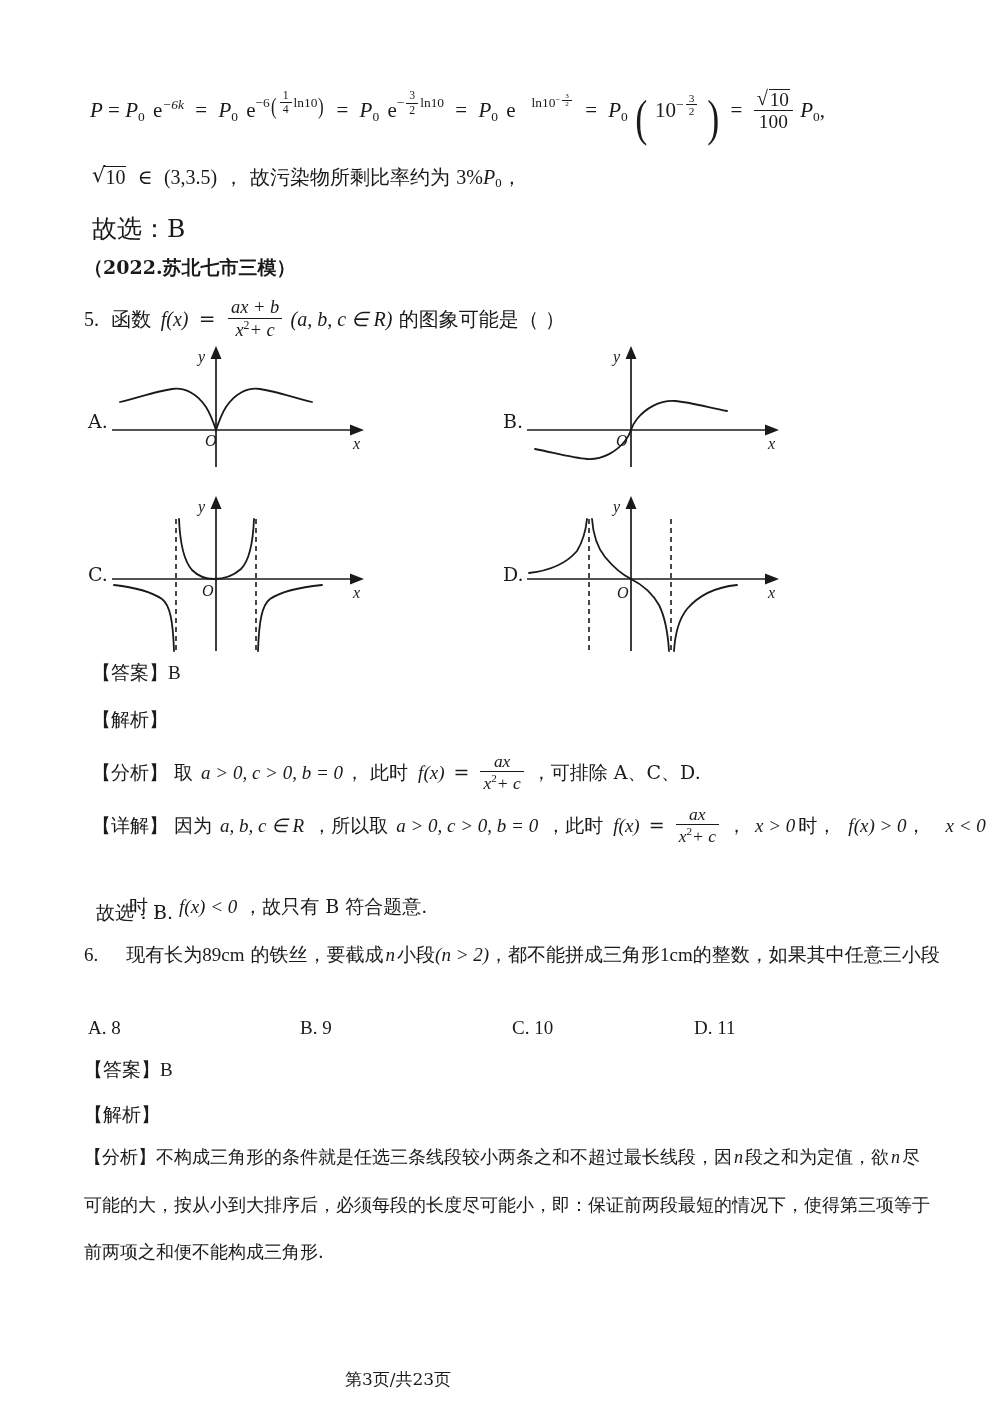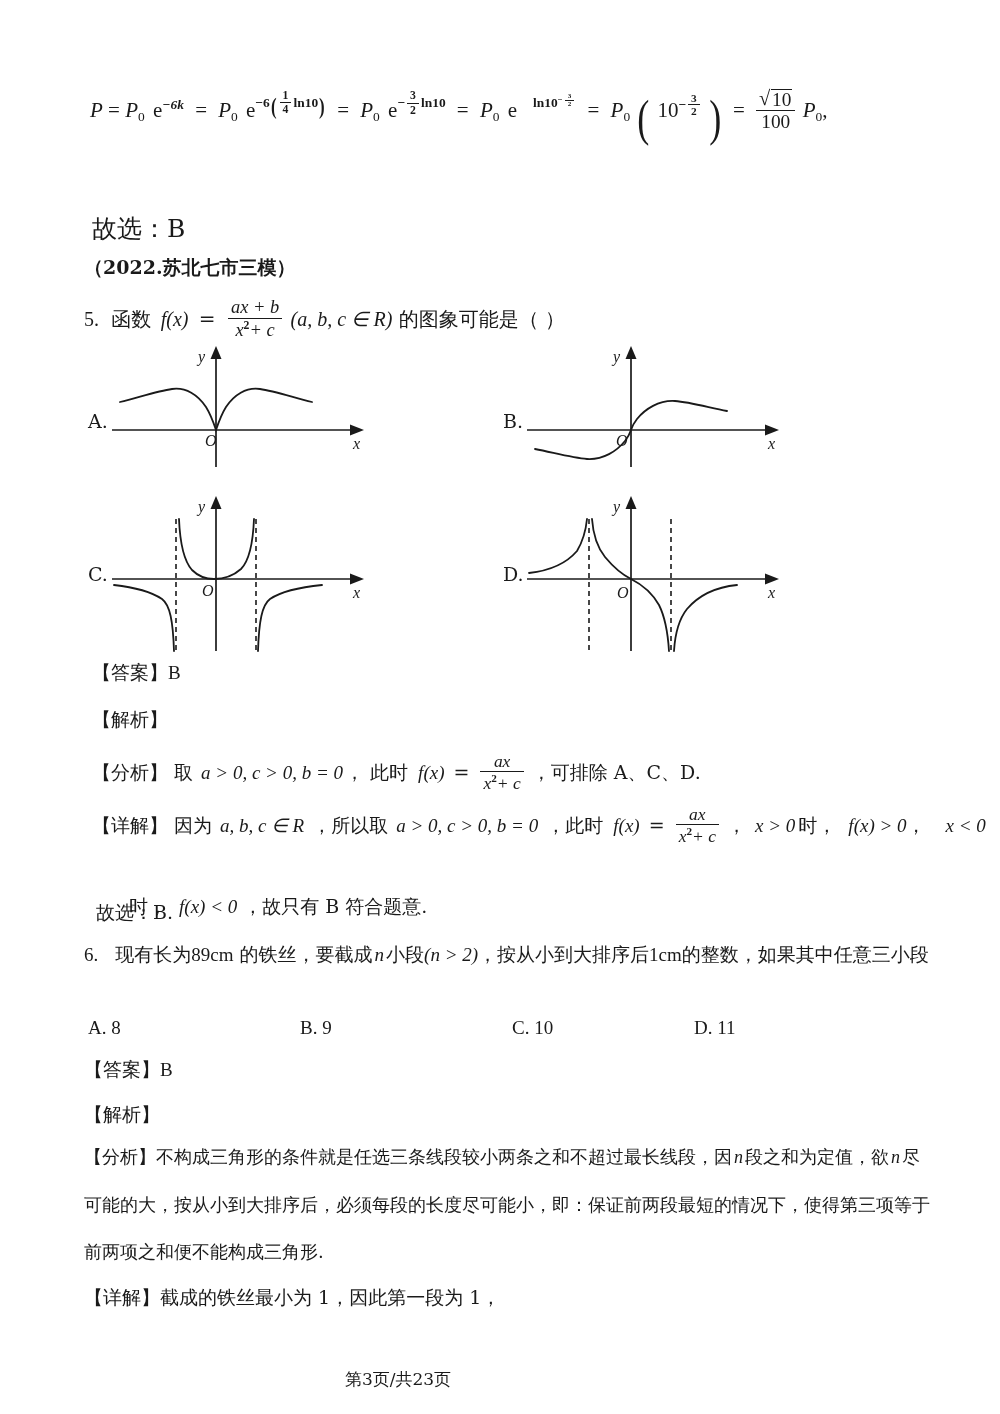--- a/index.html
+++ b/index.html
@@ -14,21 +14,21 @@
   .page { position:absolute; left:0; top:0; width:1000px; height:1414px; }
   .line { position:absolute; font-size:19px; line-height:1.0; white-space:nowrap; }
   .cn { font-family:"DejaVu Serif", "Liberation Serif", serif; }
   .mi { font-style:italic; font-family:"Liberation Serif", serif; }
   .mn { font-style:normal; font-family:"Liberation Serif", serif; }
   .mop { font-style:normal; }
   
   .frac { display:inline-block; vertical-align:-0.52em; text-align:center; margin:0 2px; }
   .frac > .num { display:block; padding:0 3px; font-size:0.92em; line-height:1.08; }
   .frac > .den { display:block; padding:0 3px; font-size:0.92em; line-height:1.12; border-top:1.1px solid #1a1a1a; }
-  .sup { font-size:0.64em; vertical-align:0.62em;font-weight:bold; }
+  .sup { font-size:0.64em; vertical-align:0.62em; }
   .sub { font-size:0.64em; vertical-align:-0.28em; }
   .bigpar { display:inline-block; font-size:1.75em; vertical-align:-0.30em; font-family:"Liberation Serif", serif; transform:scaleX(0.72); }
   .sqrt { display:inline-block; position:relative; padding-left:0.62em; }
   .sqrt::before {
     content:"\221A"; position:absolute; left:0; top:-0.07em; font-size:1.06em;
   }
   .sqrt > .rad { display:inline-block; border-top:1.1px solid #1a1a1a; padding:0 1px; margin-top:0.03em; }
   .graphwrap { position:absolute; }
   .optlabel { position:absolute; font-size:19px; }
   .footer { position:absolute; width:796px; text-align:center; font-size:17px; }
@@ -54,20 +54,28 @@
     <span style="margin:0 6px;">=</span>
     <span class="mi">P</span><span class="sub mn">0</span>
     <span class="bigpar" style="font-size:2.4em; vertical-align:-0.36em;">(</span>
     <span class="mn">10</span><span class="sup" style="vertical-align:0.62em;">−<span class="frac" style="font-size:0.92em;"><span class="num mn">3</span><span class="den mn">2</span></span></span>
     <span class="bigpar" style="font-size:2.4em; vertical-align:-0.36em;">)</span>
     <span style="margin:0 4px;">=</span>
     <span class="frac" style="vertical-align:-0.55em;"><span class="num"><span class="sqrt"><span class="rad mn">10</span></span></span><span class="den mn">100</span></span>
     <span class="mi">P</span><span class="sub mn">0</span>,
   </div>
 
+  <div class="line cn" style="left:92px; top:165px; font-size:20px;">
+    <span class="sqrt"><span class="rad mn">10</span></span>
+    <span style="margin:0 5px;">∈</span>
+    <span class="mn">(3,3.5)</span>
+    <span>，</span>
+    <span>故污染物所剩比率约为</span>
+    <span class="mn">3%</span><span class="mi">P</span><span class="sub mn">0</span><span>，</span>
+  </div>
 
   <div class="line cn" style="left:92px; top:216px; font-size:25px;">故选：B</div>
 
   <div class="line cn" style="left:84px; top:258px; font-size:19px;font-weight:bold;">（2022.苏北七市三模）</div>
 
   <div class="line cn" style="left:84px; top:298px; font-size:20px;">
     <span class="mn">5.</span>
     <span style="margin-left:6px;">函数</span>
     <span class="mi" style="margin-left:3px;">f</span><span class="mi">(x)</span>
     <span style="margin:0 4px;">=</span>
@@ -190,22 +198,22 @@
   <div class="line cn" style="left:84px; top:897px; font-size:19px;margin-left:45px;">
     <span>时，</span>
     <span class="mi" style="margin-left:6px;">f</span><span class="mi">(x) &lt; 0</span>
     <span>，故只有 B 符合题意.</span>
   </div>
 
   <div class="line cn" style="left:96px; top:903px; font-size:19px;">故选：B.</div>
 
   <div class="line cn" style="left:84px; top:945px; font-size:19px;">
     <span class="mn">6.</span>
-    <span style="margin-left:11px;">现有长为</span><span class="mn">89cm</span>
-    <span>的铁丝，要截成</span><span class="mi" style="margin:0 2px;">n</span><span>小段</span><span class="mi">(n &gt; 2)</span><span>，按从小到大排序后</span><span class="mn">1cm</span><span>的整数，如果其中任意三小段</span>
+    <span style="margin-left:22px;">现有长为</span><span class="mn">89cm</span>
+    <span>的铁丝，要截成</span><span class="mi" style="margin:0 2px;">n</span><span>小段</span><span class="mi">(n &gt; 2)</span><span>，都不能拼成三角形</span><span class="mn">1cm</span><span>的整数，如果其中任意三小段</span>
   </div>
 
 
   <div class="line" style="left:88px; top:1018px; font-size:19px;">A. 8</div>
   <div class="line" style="left:300px; top:1018px; font-size:19px;">B. 9</div>
   <div class="line" style="left:512px; top:1018px; font-size:19px;">C. 10</div>
   <div class="line" style="left:694px; top:1018px; font-size:19px;">D. 11</div>
 
   <div class="line cn" style="left:84px; top:1060px; font-size:19px;">
     <span>【答案】</span><span class="mn">B</span>
@@ -214,19 +222,16 @@
   <div class="line cn" style="left:84px; top:1105px; font-size:19px;">【解析】</div>
 
   <div class="line cn" style="left:84px; top:1148px; font-size:18px;">
     <span>【分析】</span><span>不构成三角形的条件就是任选三条线段较小两条之和不超过最长线段，因</span><span class="mi" style="margin:0 2px;">n</span><span>段之和为定值，欲</span><span class="mi" style="margin:0 2px;">n</span><span>尽</span>
   </div>
 
   <div class="line cn" style="left:84px; top:1196px; font-size:18px;">可能的大，按从小到大排序后，必须每段的长度尽可能小，即：保证前两段最短的情况下，使得第三项等于</div>
 
   <div class="line cn" style="left:84px; top:1243px; font-size:18px;">前两项之和便不能构成三角形.</div>
 
-  <div class="line cn" style="left:84px; top:1288px; font-size:19px;">
-    <span>【详解】</span><span>截成的铁丝最小为 1，因此第一段为 1，</span>
-  </div>
 
   <div class="footer cn" style="left:0; top:1368px;">第3页/共23页</div>
 
 </div>
 
 </body></html>

